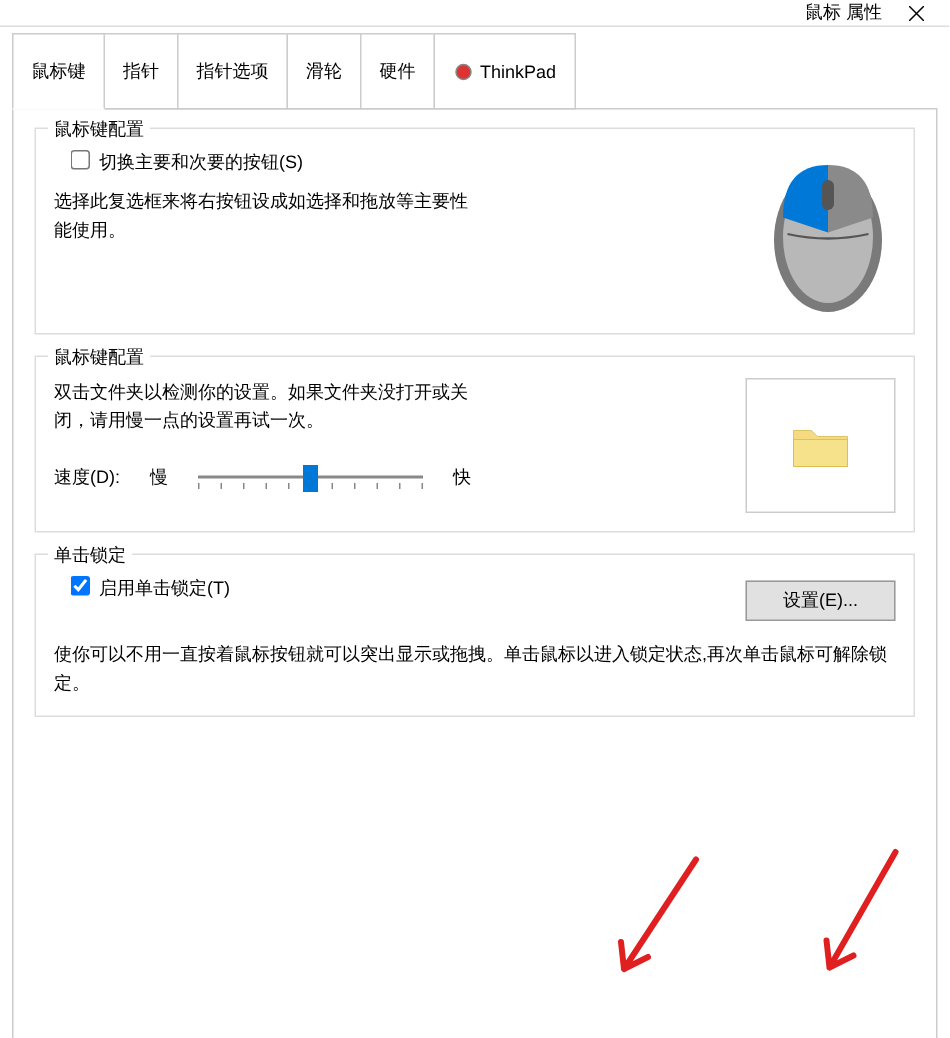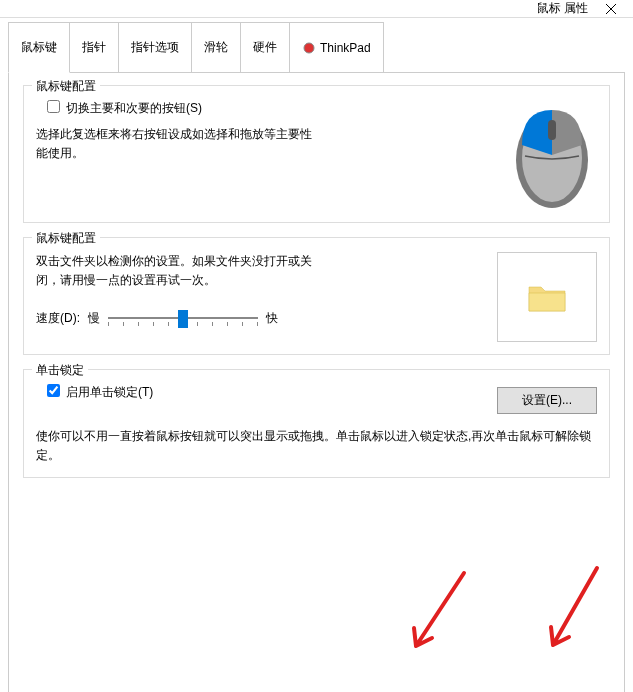--- a/index.html
+++ b/index.html
@@ -97,21 +97,21 @@
       align-items: flex-start;
     }
     .mouse-icon {
       width: 90px;
       height: 110px;
       position: relative;
     }
     .slider-row {
       display: flex;
       align-items: center;
-      gap: 8px;
+      gap: 20px;
       margin-top: 16px;
     }
     .slider-track {
       position: relative;
       width: 150px;
       height: 24px;
     }
     .slider-line {
       position: absolute;
       top: 11px;

